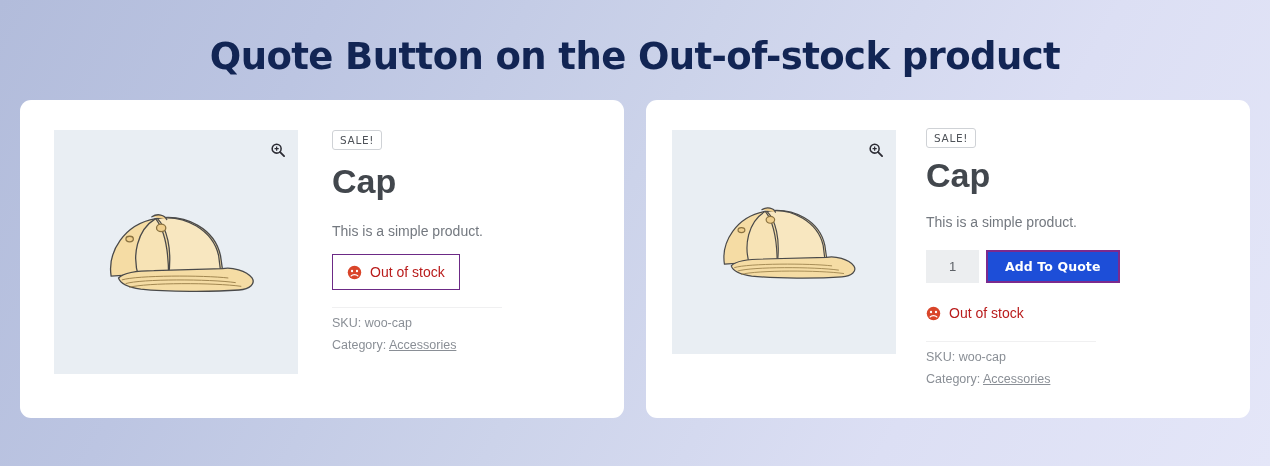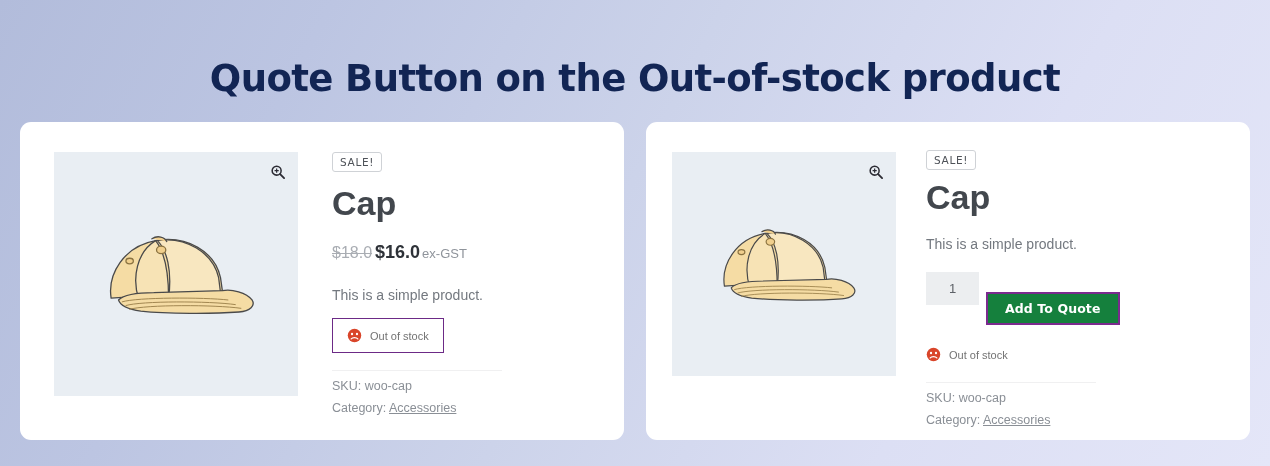--- a/index.html
+++ b/index.html
@@ -15,21 +15,21 @@
     background: linear-gradient(118deg, #b2bcdb 0%, #bcc5e2 22%, #ccd3ea 48%, #dcdff4 74%, #e4e6f8 100%);
     position: relative;
   }
 
   .page-title {
     text-align: center;
     font-size: 37px;
     font-weight: bold;
     color: #122554;
     letter-spacing: -0.6px;
-    padding-top: 60px;
+    padding-top: 38px;
     line-height: 1.0;
     font-family: "DejaVu Sans", sans-serif;
   }
 
   .cards-row {
     display: flex;
     gap: 22px;
     padding: 25px 20px 0 20px;
   }
 
@@ -143,22 +143,22 @@
     padding: 9px 14px;
     margin-top: 15px;
   }
   .stock-plain {
     display: inline-flex;
     align-items: center;
     gap: 8px;
     margin-top: 22px;
   }
   .stock-text {
-    color: #737373;
-    font-size: 11px;
+    color: #b91c1c;
+    font-size: 14px;
   }
   .sad-icon { width: 15px; height: 15px; display: block; }
 
   .cart-row {
     display: flex;
     align-items: stretch;
     gap: 7px;
     margin-top: 20px;
   }
   .qty-input {
@@ -166,30 +166,29 @@
     height: 33px;
     background: #eceef0;
     border: none;
     text-align: center;
     font-size: 13px;
     color: #5d6167;
     font-family: "Liberation Sans", sans-serif;
   }
   .quote-btn {
     height: 33px;
-    background: #15803d;
+    background: #1d4ed8;
     border: 2px solid #7b2a8e;
     color: #ffffff;
     font-size: 12.5px;
     font-weight: bold;
     padding: 0 17px;
     cursor: pointer;
     font-family: "DejaVu Sans", sans-serif;
     letter-spacing: 0.1px;
-    margin-top: 20px;
   }
 
   .meta-divider {
     border: none;
     border-top: 1px solid #f0f0f1;
     margin-top: 17px;
     width: 170px;
   }
   .card-right .meta-divider { margin-top: 16px; }
 
@@ -235,23 +234,20 @@
           <line x1="8.3" y1="5.7" x2="8.3" y2="10.9" stroke="#2b2b33" stroke-width="1.5"></line>
         </svg>
       </span>
     </div>
 
     <div class="summary">
       <span class="sale-badge">SALE!</span>
 
       <div class="product-title">Cap</div>
 
-      <div class="price-line">
-        <span class="price-old">$18.0</span><span class="price-new">$16.0</span><span class="price-suffix">ex-GST</span>
-      </div>
 
       <div class="short-desc">This is a simple product.</div>
 
       <div class="stock-box">
         <svg class="sad-icon" viewBox="0 0 20 20">
           <circle cx="10" cy="10" r="9" fill="#d9452a"></circle>
           <ellipse cx="6.7" cy="8" rx="1.5" ry="1.7" fill="#ffffff"></ellipse>
           <ellipse cx="13.3" cy="8" rx="1.5" ry="1.7" fill="#ffffff"></ellipse>
           <path d="M5.6 14.6 C7.4 12.3 12.6 12.3 14.4 14.6" stroke="#ffffff" stroke-width="1.7" fill="none" stroke-linecap="round"></path>
         </svg>

